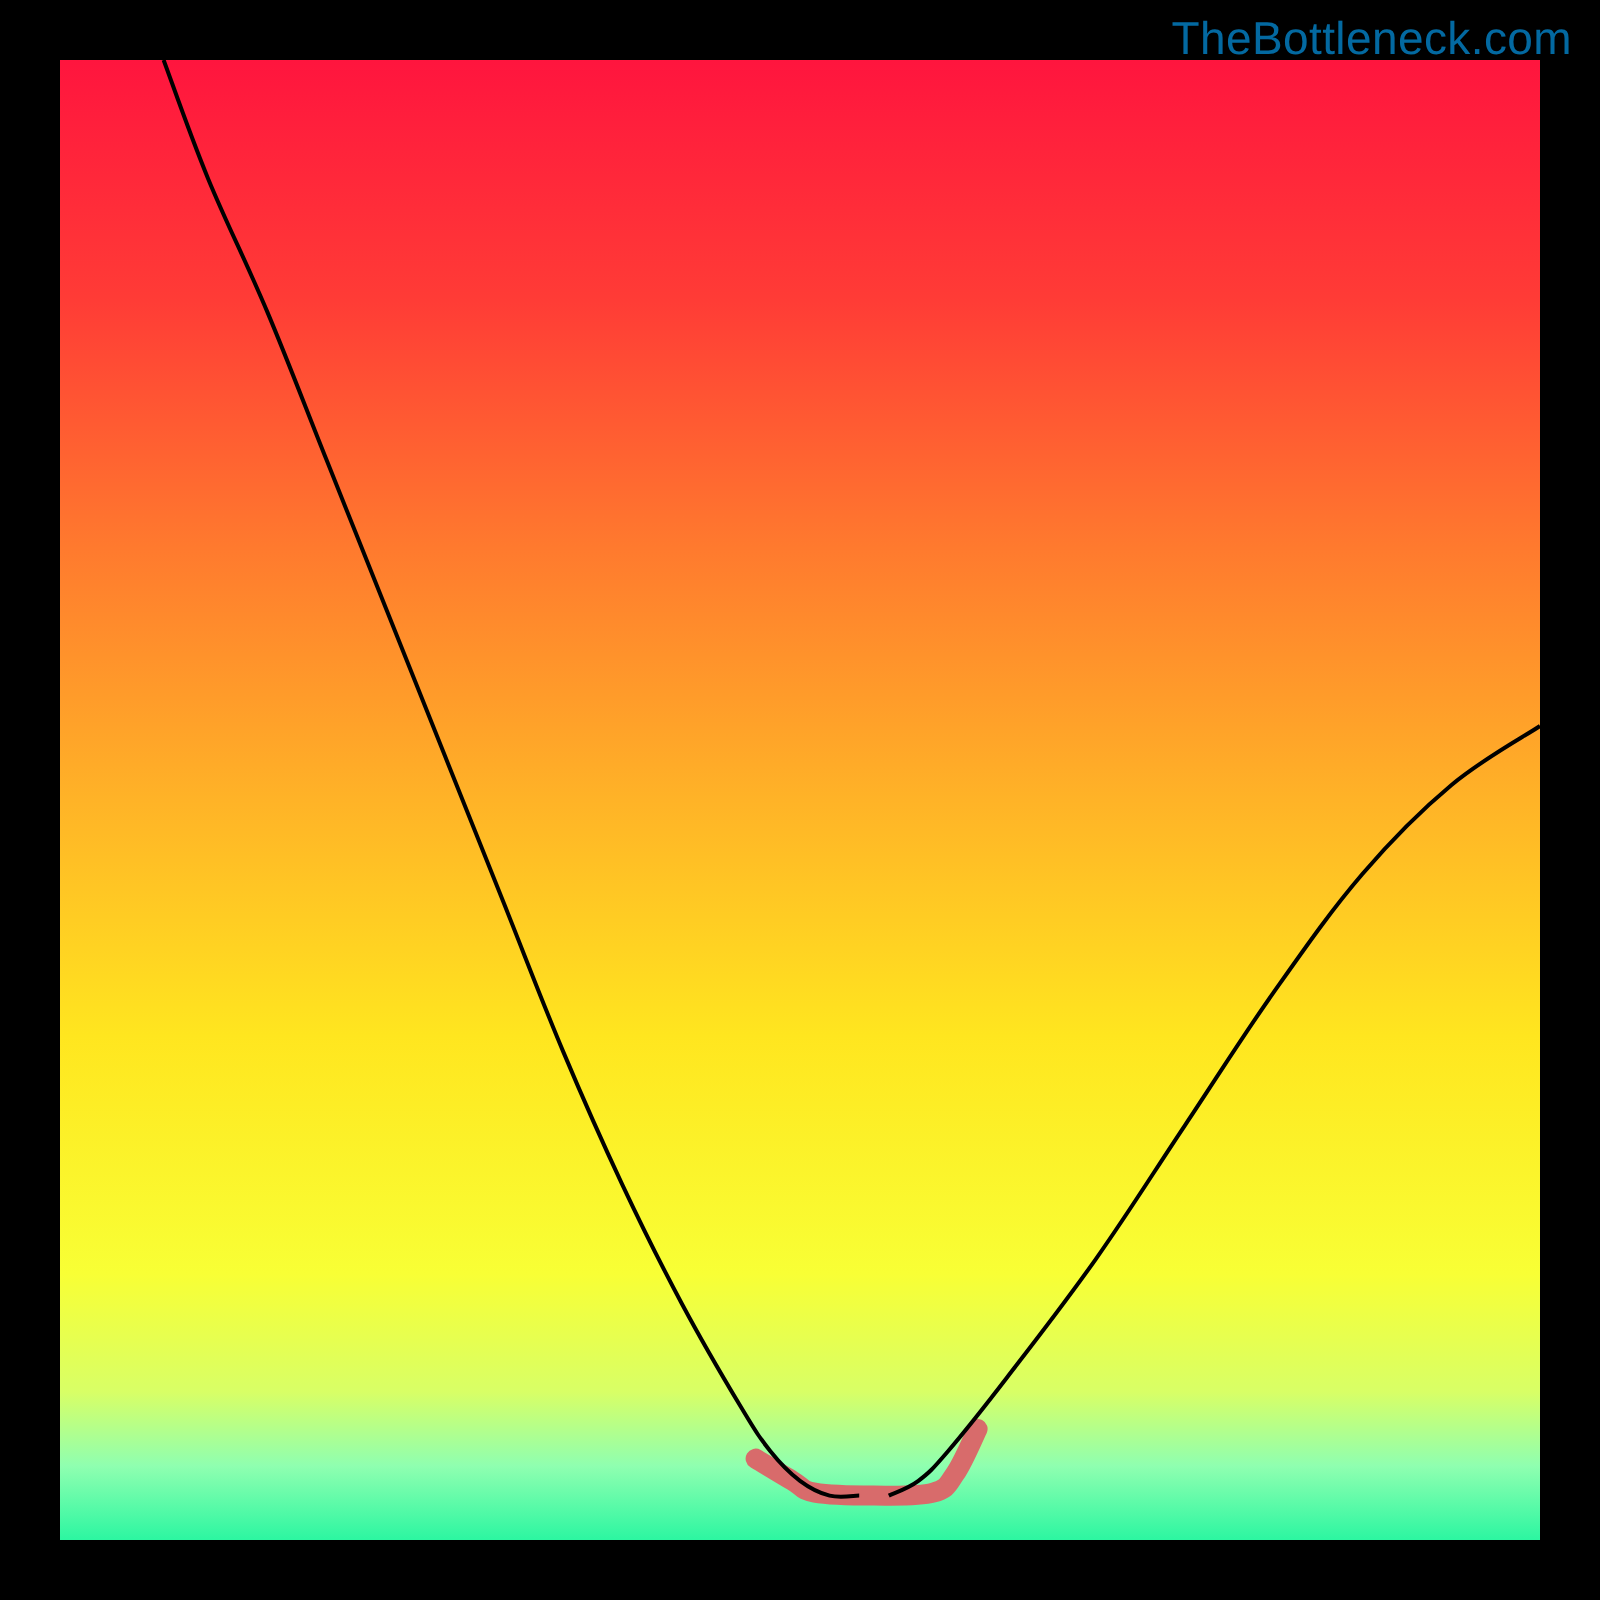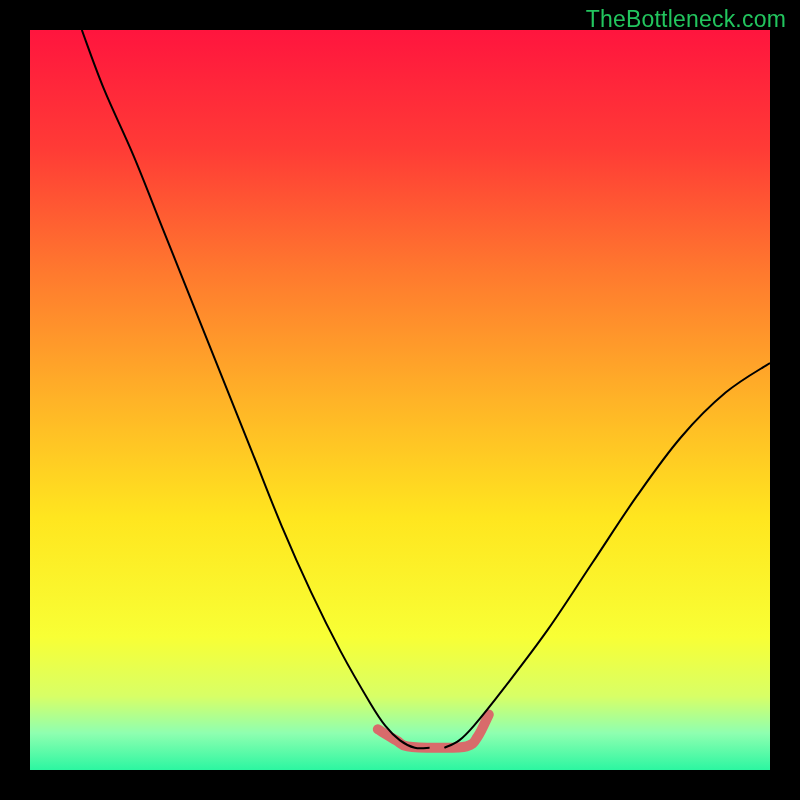--- a/index.html
+++ b/index.html
@@ -15,21 +15,21 @@
     width: 800px;
     height: 800px;
     background: #000;
   }
   .watermark {
     position: absolute;
     top: 6px;
     right: 14px;
     font-family: Arial, Helvetica, sans-serif;
     font-size: 23px;
-    color: #22c55e;
+    color: #0369a1;
     letter-spacing: 0.2px;
     user-select: none;
   }
   svg.plot {
     position: absolute;
     left: 30px;
     top: 30px;
     width: 740px;
     height: 740px;
     display: block;

